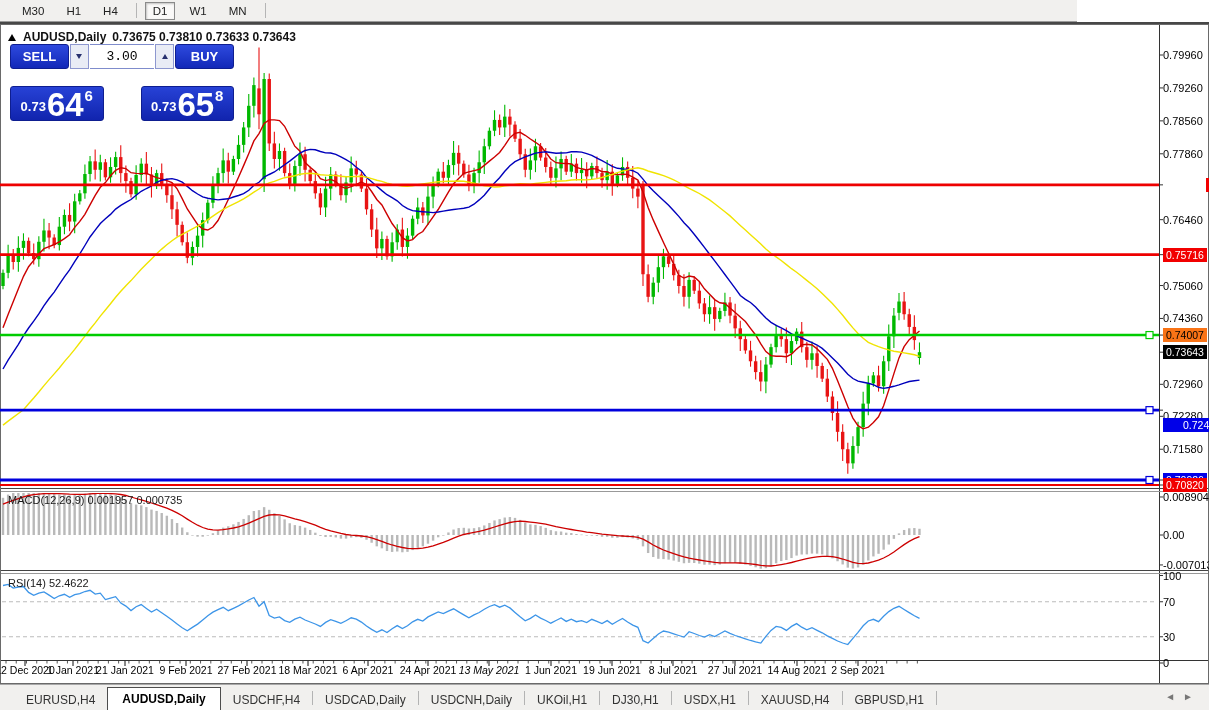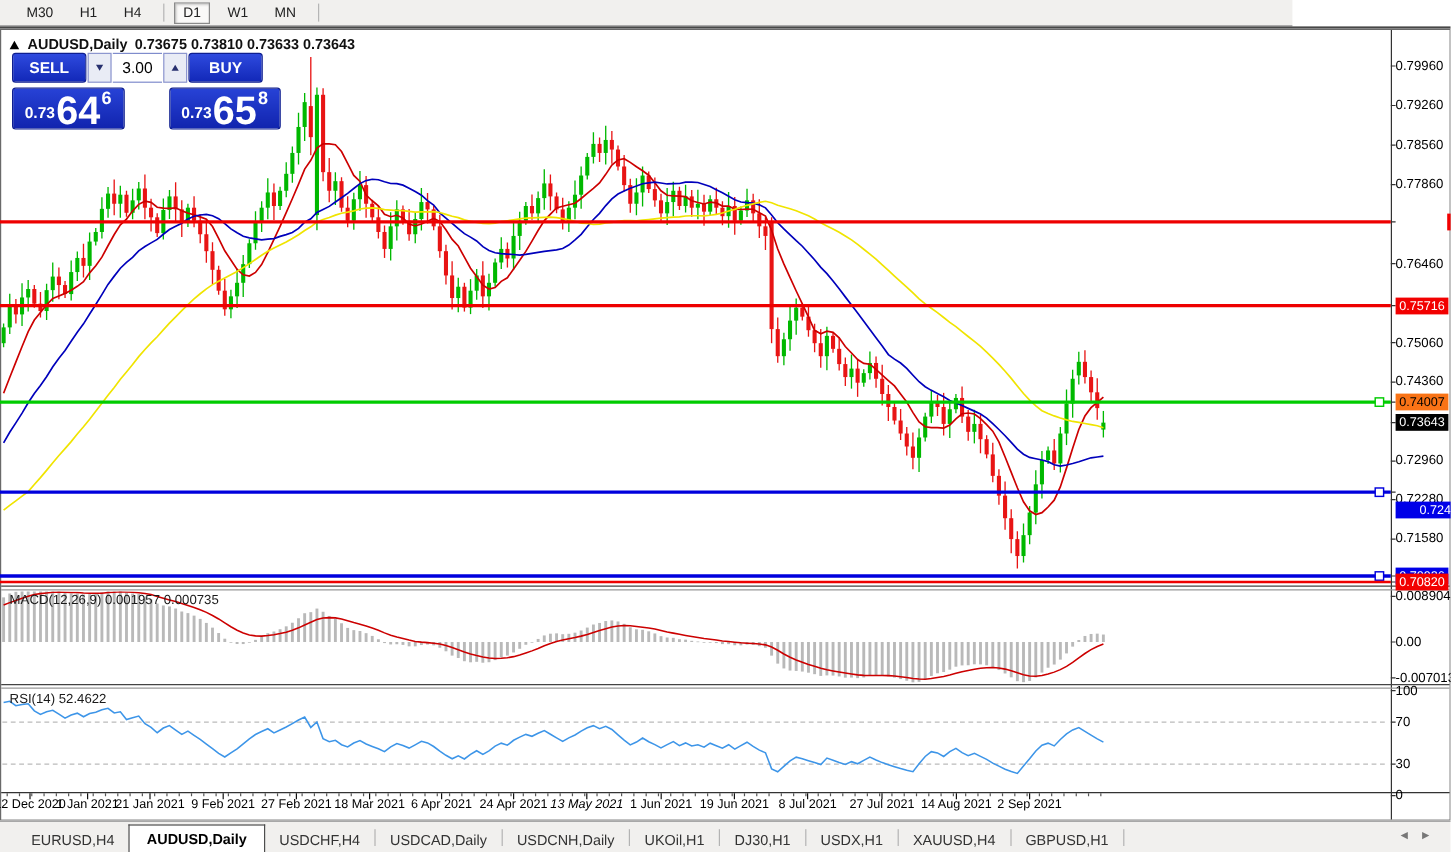--- a/index.html
+++ b/index.html
@@ -20,24 +20,24 @@
                border-bottom:7px solid #000;margin-right:7px;}
   #chart-title span{margin-right:6px;}
   
   #trade-panel{position:absolute;left:10px;top:20px;width:224px;}
   #tp-row1{display:flex;height:25px;}
   .tp-btn{background:linear-gradient(#2e4ade,#1228b8);color:#fff;font-size:13px;font-weight:600;
           border:1px solid #0e1e90;border-radius:3px;width:62px;display:flex;align-items:center;justify-content:center;box-sizing:border-box;}
   .spin{width:20px;background:#e9ecf5;border:1px solid #8d97cf;box-sizing:border-box;display:flex;align-items:center;justify-content:center;margin-left:1px;}
   .spin .up{width:0;height:0;border-left:3.5px solid transparent;border-right:3.5px solid transparent;border-bottom:5px solid #27306e;}
   .spin .dn{width:0;height:0;border-left:3.5px solid transparent;border-right:3.5px solid transparent;border-top:5px solid #27306e;}
-  #tp-vol{width:41px;border:1px solid #7f8ccc;border-left:none;border-right:none;background:#fff;text-align:center;
-          font-size:13px;font-family:Liberation Sans, sans-serif;box-sizing:border-box;padding:0;margin-left:1px;}
+  #tp-vol{width:64px;border:1px solid #7f8ccc;border-left:none;border-right:none;background:#fff;text-align:center;
+          font-size:13px;font-family:Liberation Mono, monospace;box-sizing:border-box;padding:0;margin-left:1px;}
   #tp-buy{margin-left:1px;}
-  #tp-row2{display:flex;margin-top:4px;height:35px;gap:33px;}
+  #tp-row2{display:flex;margin-top:17px;height:35px;gap:33px;}
   .tp-price{background:linear-gradient(#2742d6,#1124ae);border:1px solid #0e1e90;border-radius:3px;color:#fff;
             width:110px;box-sizing:border-box;display:flex;align-items:flex-end;justify-content:center;padding-bottom:2px;}
   .tp-price + .tp-price{margin-left:4px;}
   .pp-pre{font-size:13px;font-weight:700;margin:0 1px 4px 0;}
   .pp-big{font-size:33px;font-weight:700;line-height:27px;}
   .pp-sup{font-size:15px;font-weight:700;margin:0 0 14px 1px;}
   
   .ptick{position:absolute;font-size:11px;color:#000;height:14px;line-height:14px;white-space:nowrap;}
   .badge{position:absolute;font-size:10.5px;height:14px;line-height:14px;padding:0 3px;color:#fff;white-space:nowrap;}
   .badge.red{background:#f20000;}

